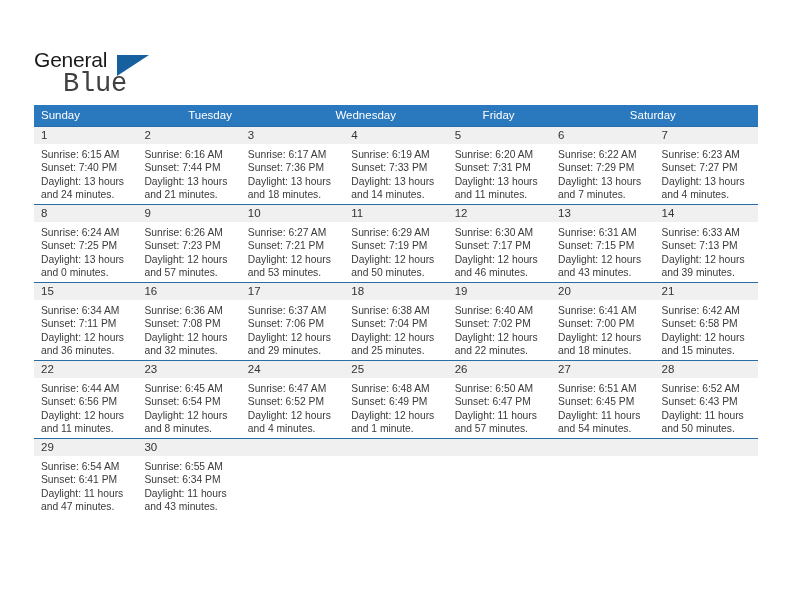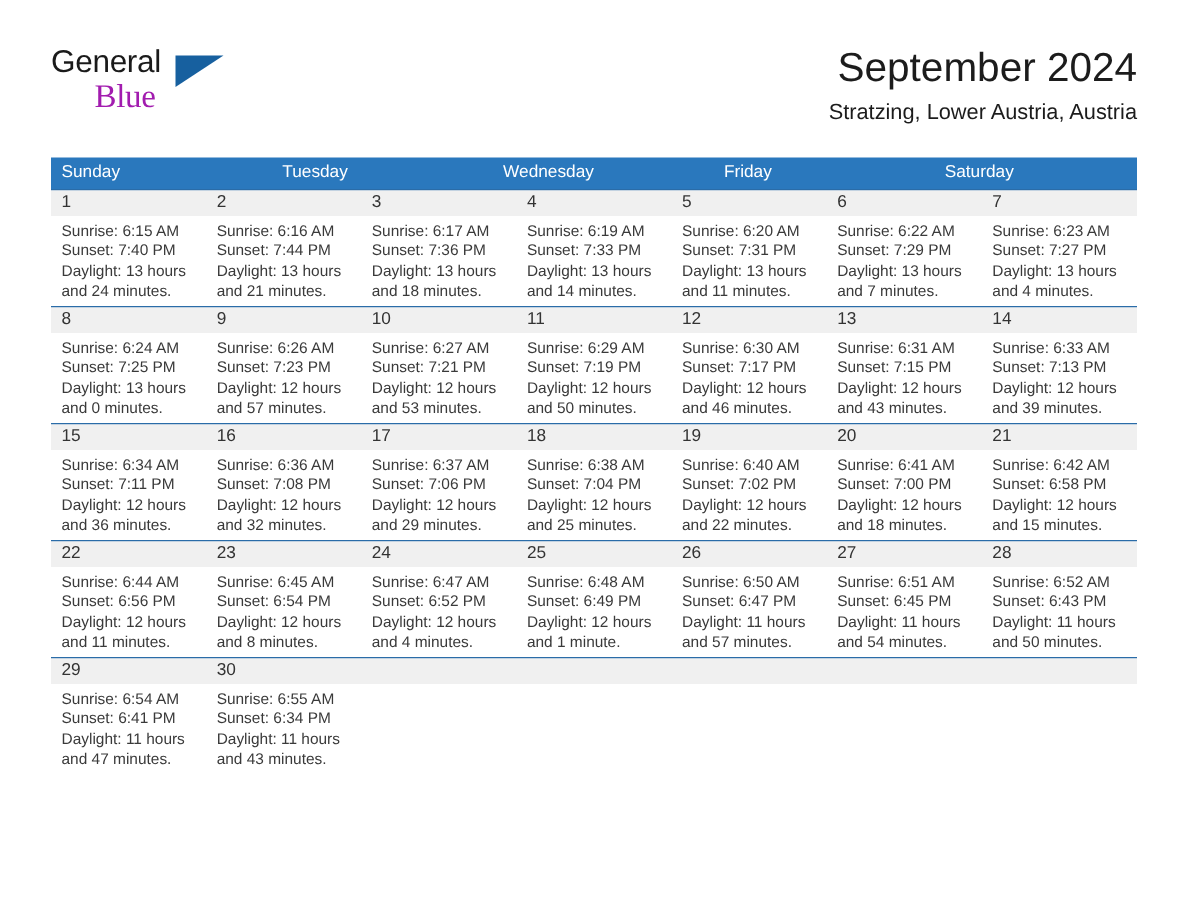--- a/index.html
+++ b/index.html
@@ -25,42 +25,42 @@
   .header {
     position: absolute;
     left: 34px;
     top: 28px;
     right: 34px;
     height: 70px;
   }
   .brand {
     position: absolute;
     left: 0;
-    top: 2px;
+    top: 20px;
     width: 120px;
     height: 52px;
     text-align: center;
   }
   .brand-general {
     position: absolute;
     left: 0;
     top: 0;
     font-size: 21px;
     letter-spacing: -0.2px;
     color: #1a1a1a;
     font-family: "Liberation Sans", sans-serif;
   }
   .brand-blue {
     position: absolute;
     left: 29px;
     top: 21px;
-    font-size: 22px;
+    font-size: 27px;
     letter-spacing: -0.2px;
-    color: #a21caf;
-    font-family: Liberation Serif, serif;
+    color: #404040;
+    font-family: Liberation Mono, monospace;
   }
   .brand-triangle {
     position: absolute;
     left: 83px;
     top: 7px;
     width: 0;
     height: 0;
     border-left: 32px solid #17609f;
     border-bottom: 21px solid transparent;
   }
@@ -152,24 +152,20 @@
 <div class="page">
 
   <div class="header">
 
     <div class="brand">
       <span class="brand-general">General</span>
       <span class="brand-triangle"></span>
       <span class="brand-blue">Blue</span>
     </div>
 
-    <div class="titles">
-      <div class="cal-title">September 2024</div>
-      <div class="cal-subtitle">Stratzing, Lower Austria, Austria</div>
-    </div>
 
   </div>
 
   <div class="calendar">
 
     <div class="weekday-row">
       <div class="weekday-cell">Sunday</div>
       <div class="weekday-cell">Tuesday</div>
       <div class="weekday-cell">Wednesday</div>
       <div class="weekday-cell">Friday</div>

